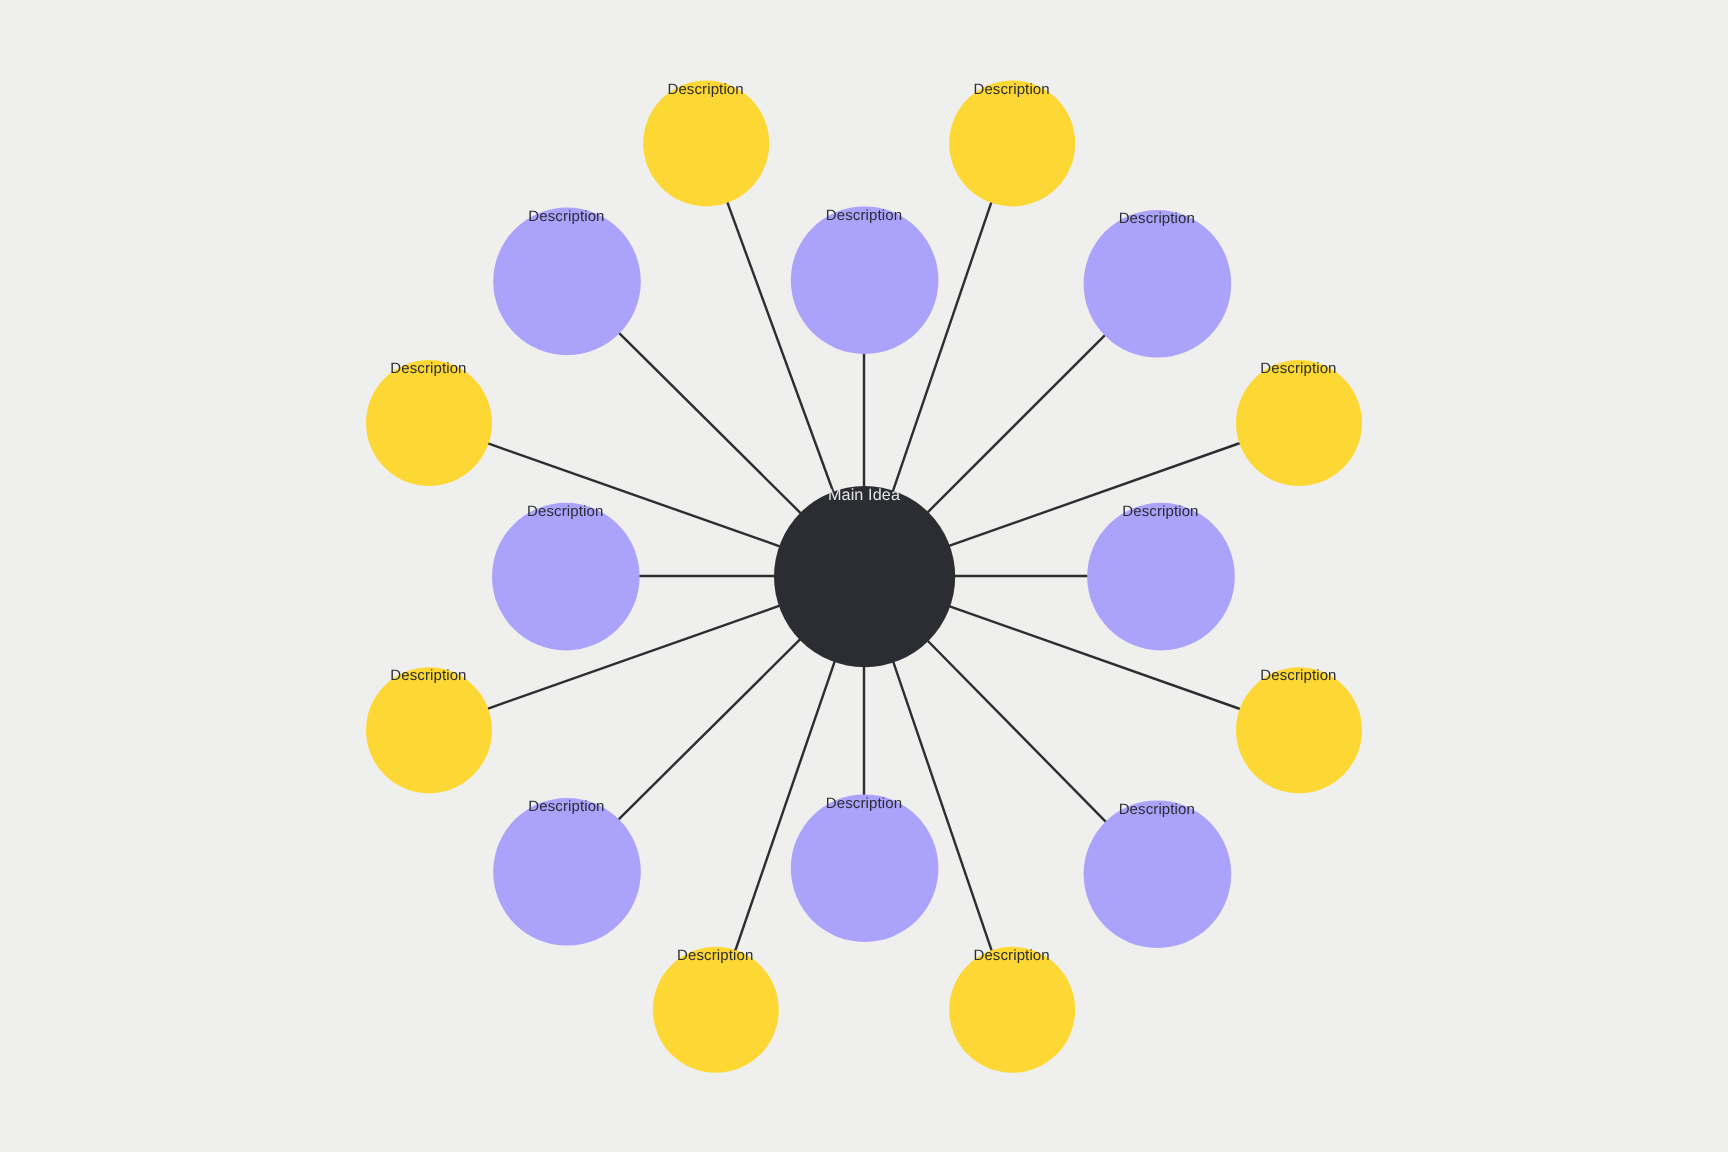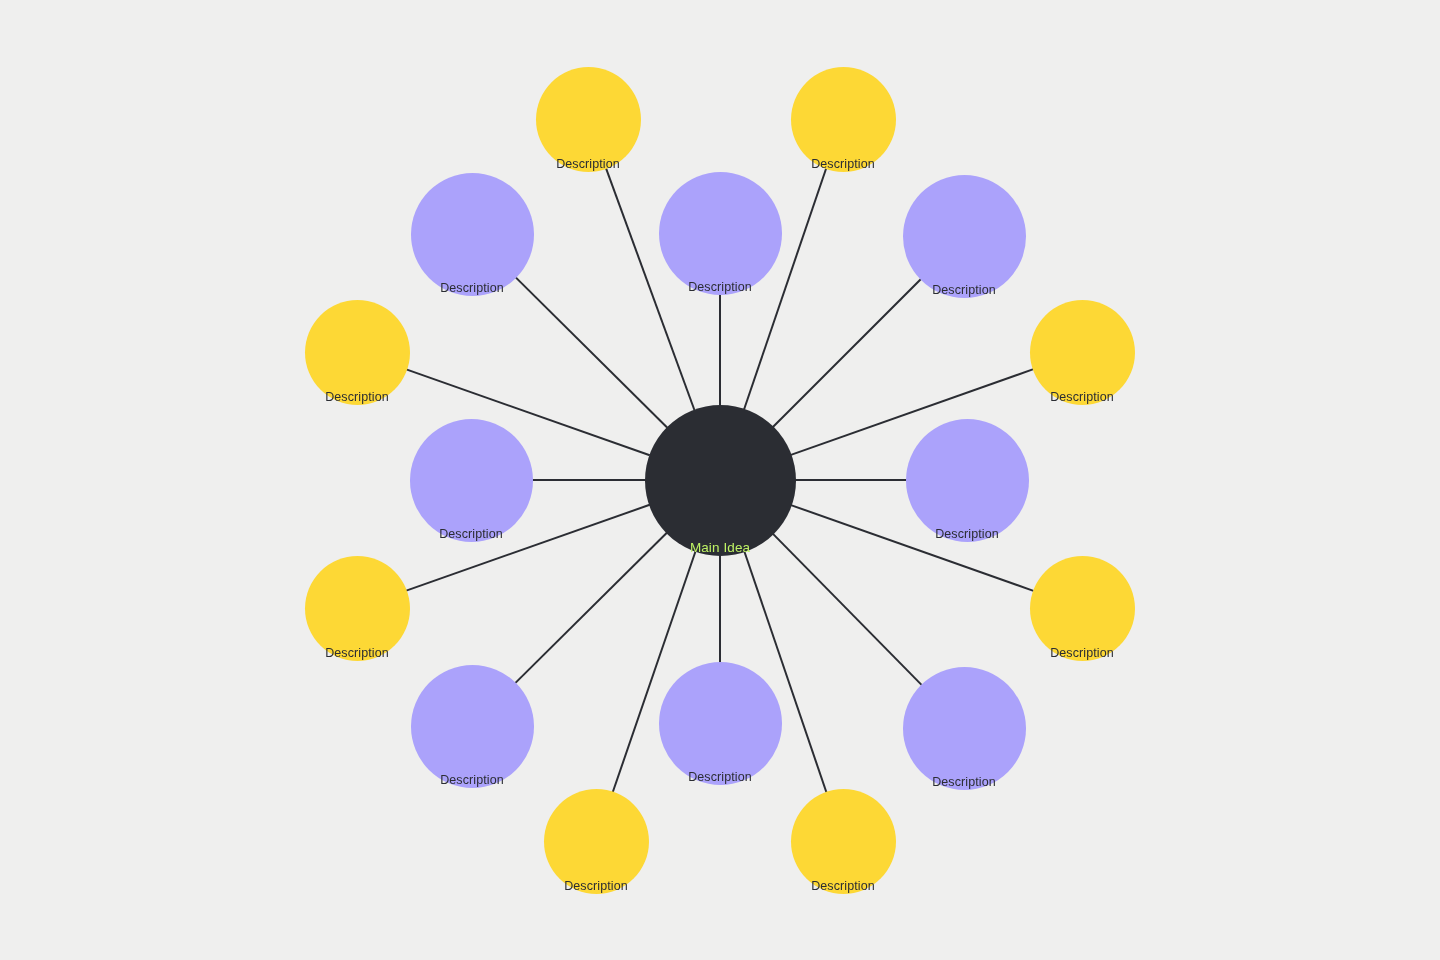--- a/index.html
+++ b/index.html
@@ -23,21 +23,21 @@
     position: absolute;
     left: 0;
     top: 0;
     width: 1440px;
     height: 960px;
   }
   .node {
     position: absolute;
     border-radius: 50%;
     display: flex;
-    align-items: flex-end;
+    align-items: flex-start;
     justify-content: center;
     text-align: center;
     box-sizing: border-box;
     user-select: none;
   }
   .node-label {
     display: block;
     line-height: 1.15;
     letter-spacing: 0.1px;
     pointer-events: none;
@@ -75,21 +75,21 @@
       <line x1="744.03" y1="550.52" x2="826.39" y2="792.25" stroke="#2b2d33" stroke-width="2" stroke-linecap="butt"></line>
       <line x1="720.00" y1="554.50" x2="720.00" y2="662.50" stroke="#2b2d33" stroke-width="2" stroke-linecap="butt"></line>
       <line x1="695.80" y1="550.46" x2="612.73" y2="792.29" stroke="#2b2d33" stroke-width="2" stroke-linecap="butt"></line>
       <line x1="667.11" y1="532.47" x2="514.95" y2="683.39" stroke="#2b2d33" stroke-width="2" stroke-linecap="butt"></line>
       <line x1="649.74" y1="504.77" x2="405.57" y2="590.87" stroke="#2b2d33" stroke-width="2" stroke-linecap="butt"></line>
       <line x1="645.50" y1="480.00" x2="531.50" y2="480.00" stroke="#2b2d33" stroke-width="2" stroke-linecap="butt"></line>
       <line x1="649.74" y1="455.23" x2="405.57" y2="369.13" stroke="#2b2d33" stroke-width="2" stroke-linecap="butt"></line>
       <line x1="667.11" y1="427.53" x2="514.95" y2="276.61" stroke="#2b2d33" stroke-width="2" stroke-linecap="butt"></line>
       <line x1="694.42" y1="410.03" x2="605.69" y2="167.37" stroke="#2b2d33" stroke-width="2" stroke-linecap="butt"></line>
     </svg>
-<div class="node node-center" style="width: 151px; height: 151px; left: 644.5px; top: 404.5px; background: rgb(43, 45, 51); color: #bef264;">
+<div class="node node-center" style="width: 151px; height: 151px; left: 644.5px; top: 404.5px; background: rgb(43, 45, 51); color: #e5e5e5;">
       <span class="node-label">Main Idea</span>
     </div>
     <div class="node node-branch node-primary" style="width: 123px; height: 123px; left: 658.5px; top: 171.5px; background: rgb(171, 162, 251);">
       <span class="node-label">Description</span>
     </div>
     <div class="node node-branch node-secondary" style="width: 105px; height: 105px; left: 790.5px; top: 66.5px; background: rgb(253, 216, 53);">
       <span class="node-label">Description</span>
     </div>
     <div class="node node-branch node-primary" style="width: 123px; height: 123px; left: 902.5px; top: 174.5px; background: rgb(171, 162, 251);">
       <span class="node-label">Description</span>

